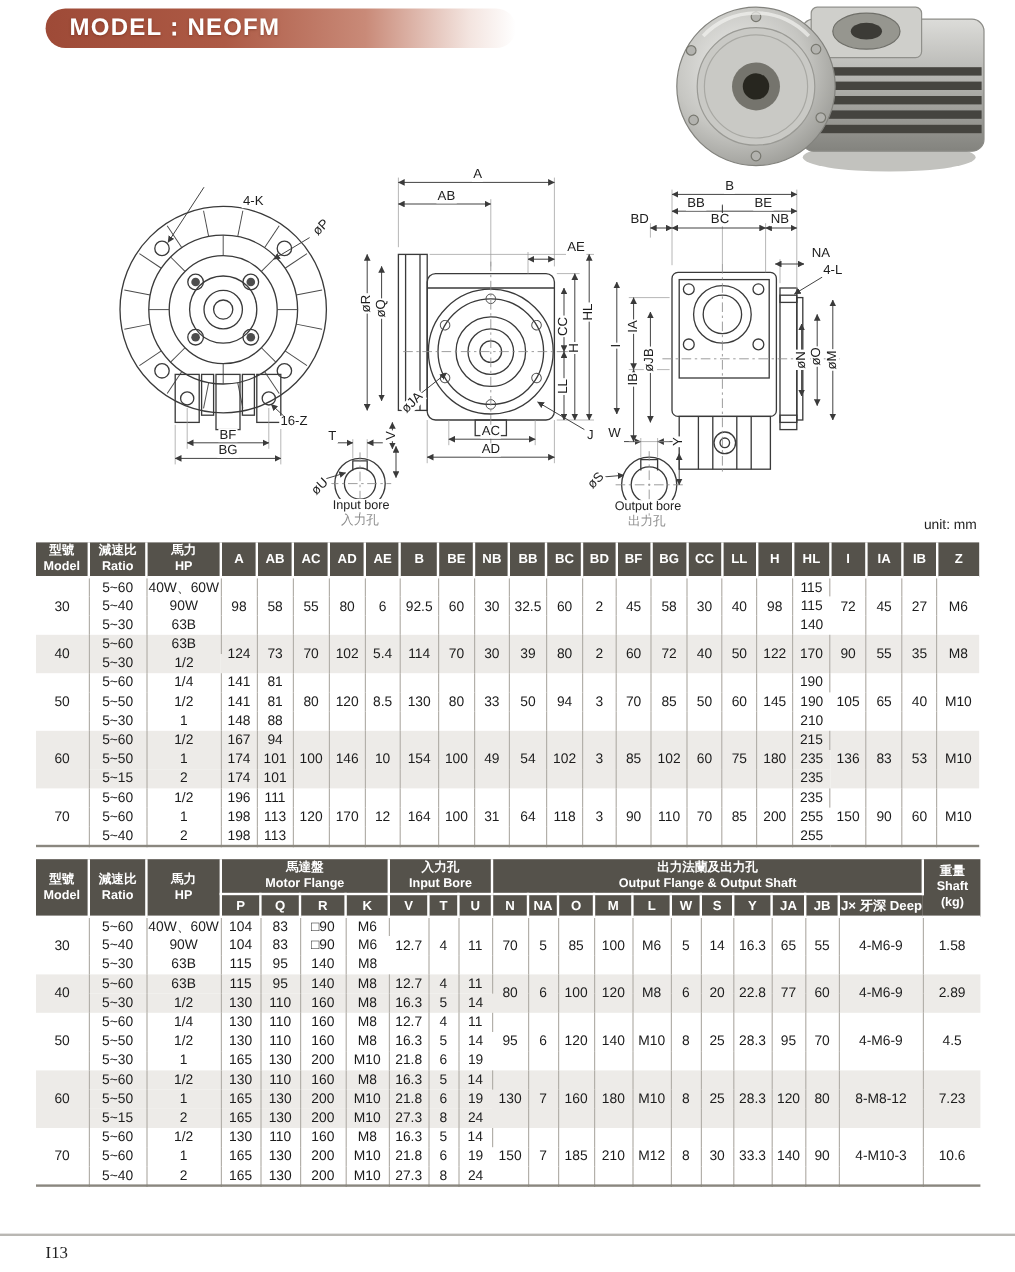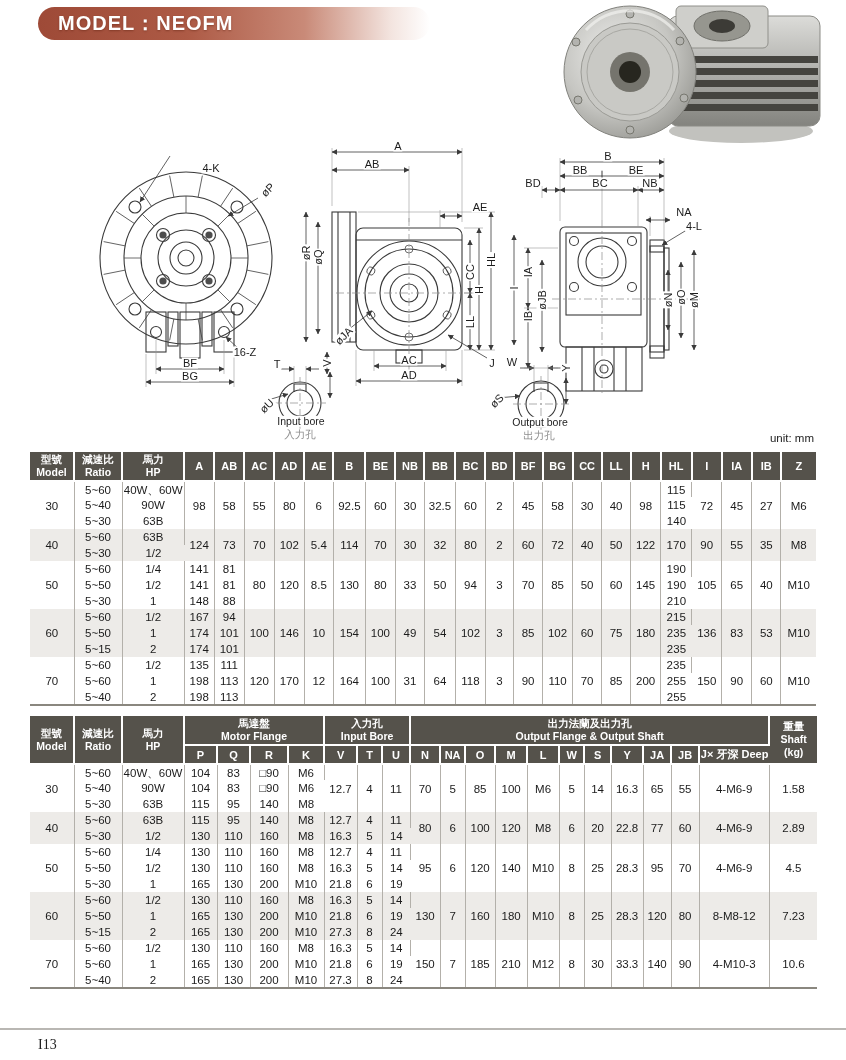--- a/index.html
+++ b/index.html
@@ -468,21 +468,21 @@
           <td>5~60</td>
           <td>63B</td>
           <td rowspan="2">124</td>
           <td rowspan="2">73</td>
           <td rowspan="2">70</td>
           <td rowspan="2">102</td>
           <td rowspan="2">5.4</td>
           <td rowspan="2">114</td>
           <td rowspan="2">70</td>
           <td rowspan="2">30</td>
-          <td rowspan="2">32</td>
+          <td rowspan="2">39</td>
           <td rowspan="2">80</td>
           <td rowspan="2">2</td>
           <td rowspan="2">60</td>
           <td rowspan="2">72</td>
           <td rowspan="2">40</td>
           <td rowspan="2">50</td>
           <td rowspan="2">122</td>
           <td rowspan="2">170</td>
           <td rowspan="2">90</td>
           <td rowspan="2">55</td>
@@ -570,21 +570,21 @@
           <td>5~15</td>
           <td>2</td>
           <td>174</td>
           <td>101</td>
           <td>235</td>
         </tr>
         <tr>
           <td rowspan="3">70</td>
           <td>5~60</td>
           <td>1/2</td>
-          <td>135</td>
+          <td>196</td>
           <td>111</td>
           <td rowspan="3">120</td>
           <td rowspan="3">170</td>
           <td rowspan="3">12</td>
           <td rowspan="3">164</td>
           <td rowspan="3">100</td>
           <td rowspan="3">31</td>
           <td rowspan="3">64</td>
           <td rowspan="3">118</td>
           <td rowspan="3">3</td>

